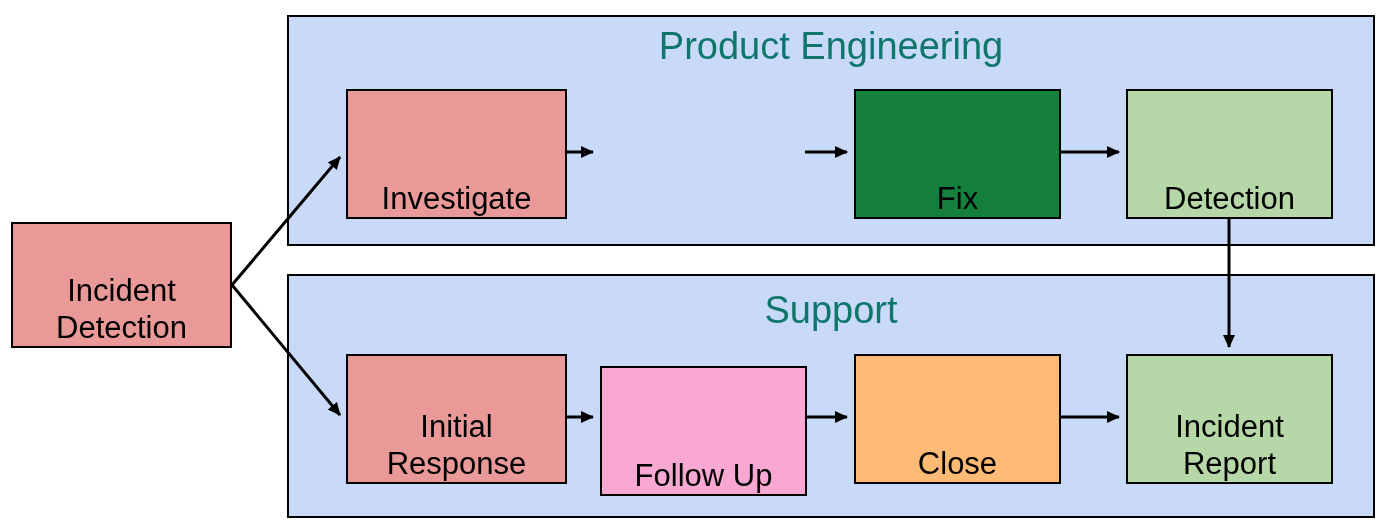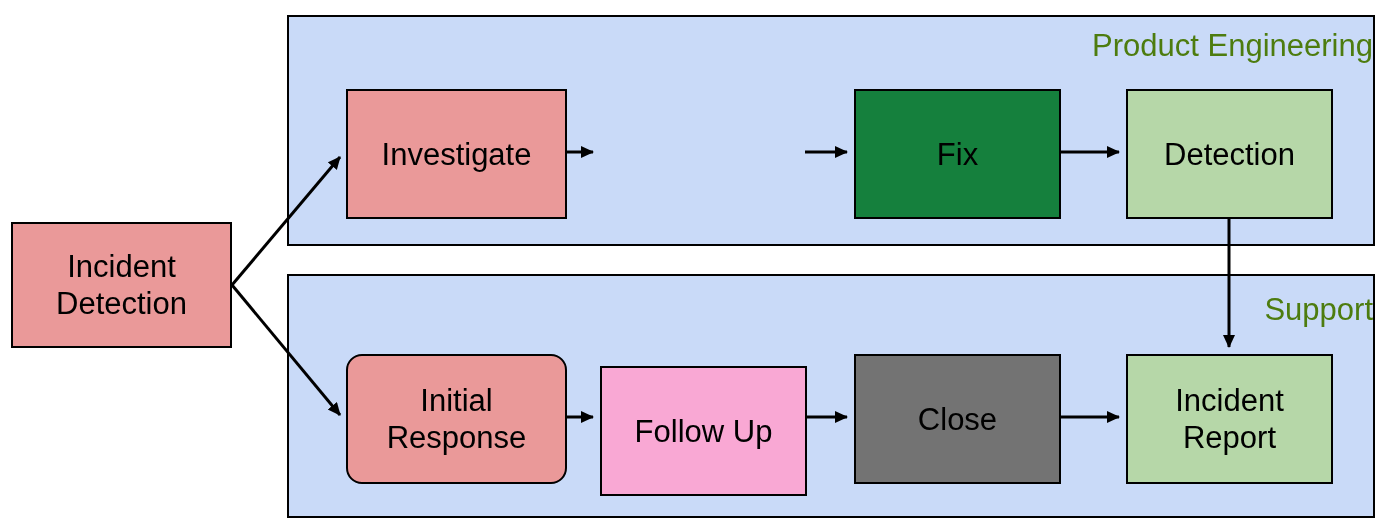--- a/index.html
+++ b/index.html
@@ -21,32 +21,32 @@
   .swimlane {
     position: absolute;
     background: #c9daf8;
     border: 2px solid #000000;
     box-sizing: border-box;
   }
   .swimlane-title {
     position: absolute;
     left: 0;
     right: 0;
-    text-align: right;
-    font-size: 31px;
+    text-align: center;
+    font-size: 38px;
     line-height: 36px;
-    color: #4d7c0f;
+    color: #0f766e;
     white-space: nowrap;
   }
   .node {
     position: absolute;
     box-sizing: border-box;
     border: 2px solid #000000;
     display: flex;
-    align-items: center;
+    align-items: flex-end;
     justify-content: center;
     text-align: center;
     font-size: 31px;
     line-height: 37px;
     color: #000000;
   }
   .node-label {
     display: block;
     width: 100%;
     padding: 0 4px;
@@ -72,28 +72,28 @@
       </div>
       <div class="node" style="left: 565px; top: 72px; width: 207px; height: 130px; background: #15803d; border-color: rgb(0, 0, 0);">
         <span class="node-label">Fix</span>
       </div>
       <div class="node" style="left: 837px; top: 72px; width: 207px; height: 130px; background: rgb(182, 215, 168); border-color: rgb(0, 0, 0);">
         <span class="node-label">Detection</span>
       </div>
     </div>
     <div class="swimlane" style="left: 287px; top: 274px; width: 1088px; height: 244px; background: rgb(201, 218, 248); border-color: rgb(0, 0, 0); padding-left: 32px;">
       <div class="swimlane-title" style="top: 16px;">Support</div>
-      <div class="node" style="left: 57px; top: 78px; width: 221px; height: 130px; background: rgb(234, 153, 153); border-color: rgb(0, 0, 0); border-radius: 16px;">
+      <div class="node" style="left: 57px; top: 78px; width: 221px; height: 130px; background: rgb(234, 153, 153); border-color: rgb(0, 0, 0);">
         <span class="node-label">Initial
 Response</span>
       </div>
       <div class="node" style="left: 311px; top: 90px; width: 207px; height: 130px; background: #f9a8d4; border-color: rgb(0, 0, 0);">
         <span class="node-label">Follow Up</span>
       </div>
-      <div class="node" style="left: 565px; top: 78px; width: 207px; height: 130px; background: #737373; border-color: rgb(0, 0, 0);">
+      <div class="node" style="left: 565px; top: 78px; width: 207px; height: 130px; background: #fdba74; border-color: rgb(0, 0, 0);">
         <span class="node-label">Close</span>
       </div>
       <div class="node" style="left: 837px; top: 78px; width: 207px; height: 130px; background: rgb(182, 215, 168); border-color: rgb(0, 0, 0);">
         <span class="node-label">Incident
 Report</span>
       </div>
     </div>
     <div class="node" style="left: 11px; top: 222px; width: 221px; height: 126px; background: rgb(234, 153, 153); border-color: rgb(0, 0, 0);">
       <span class="node-label">Incident
 Detection</span>

